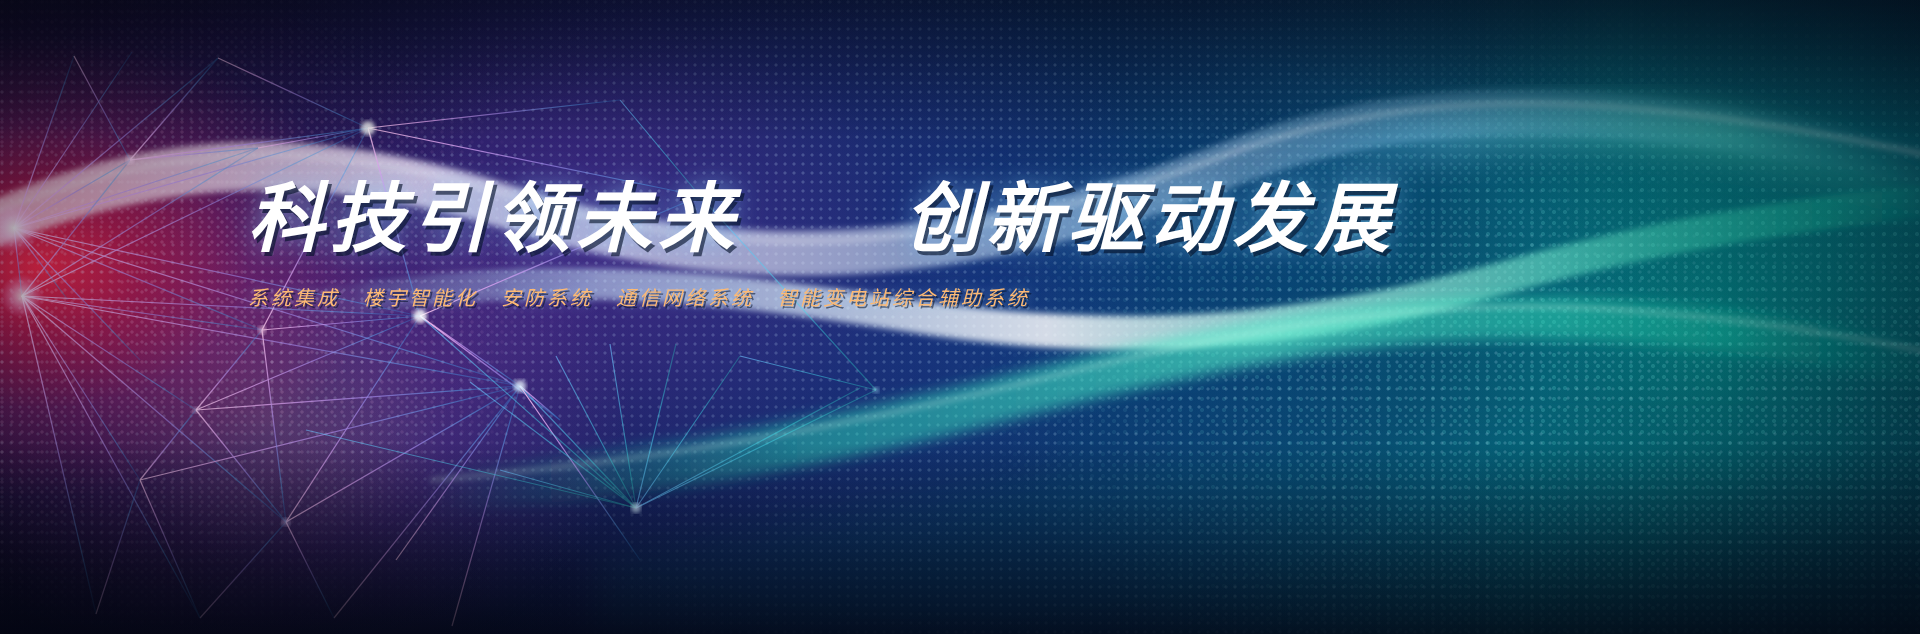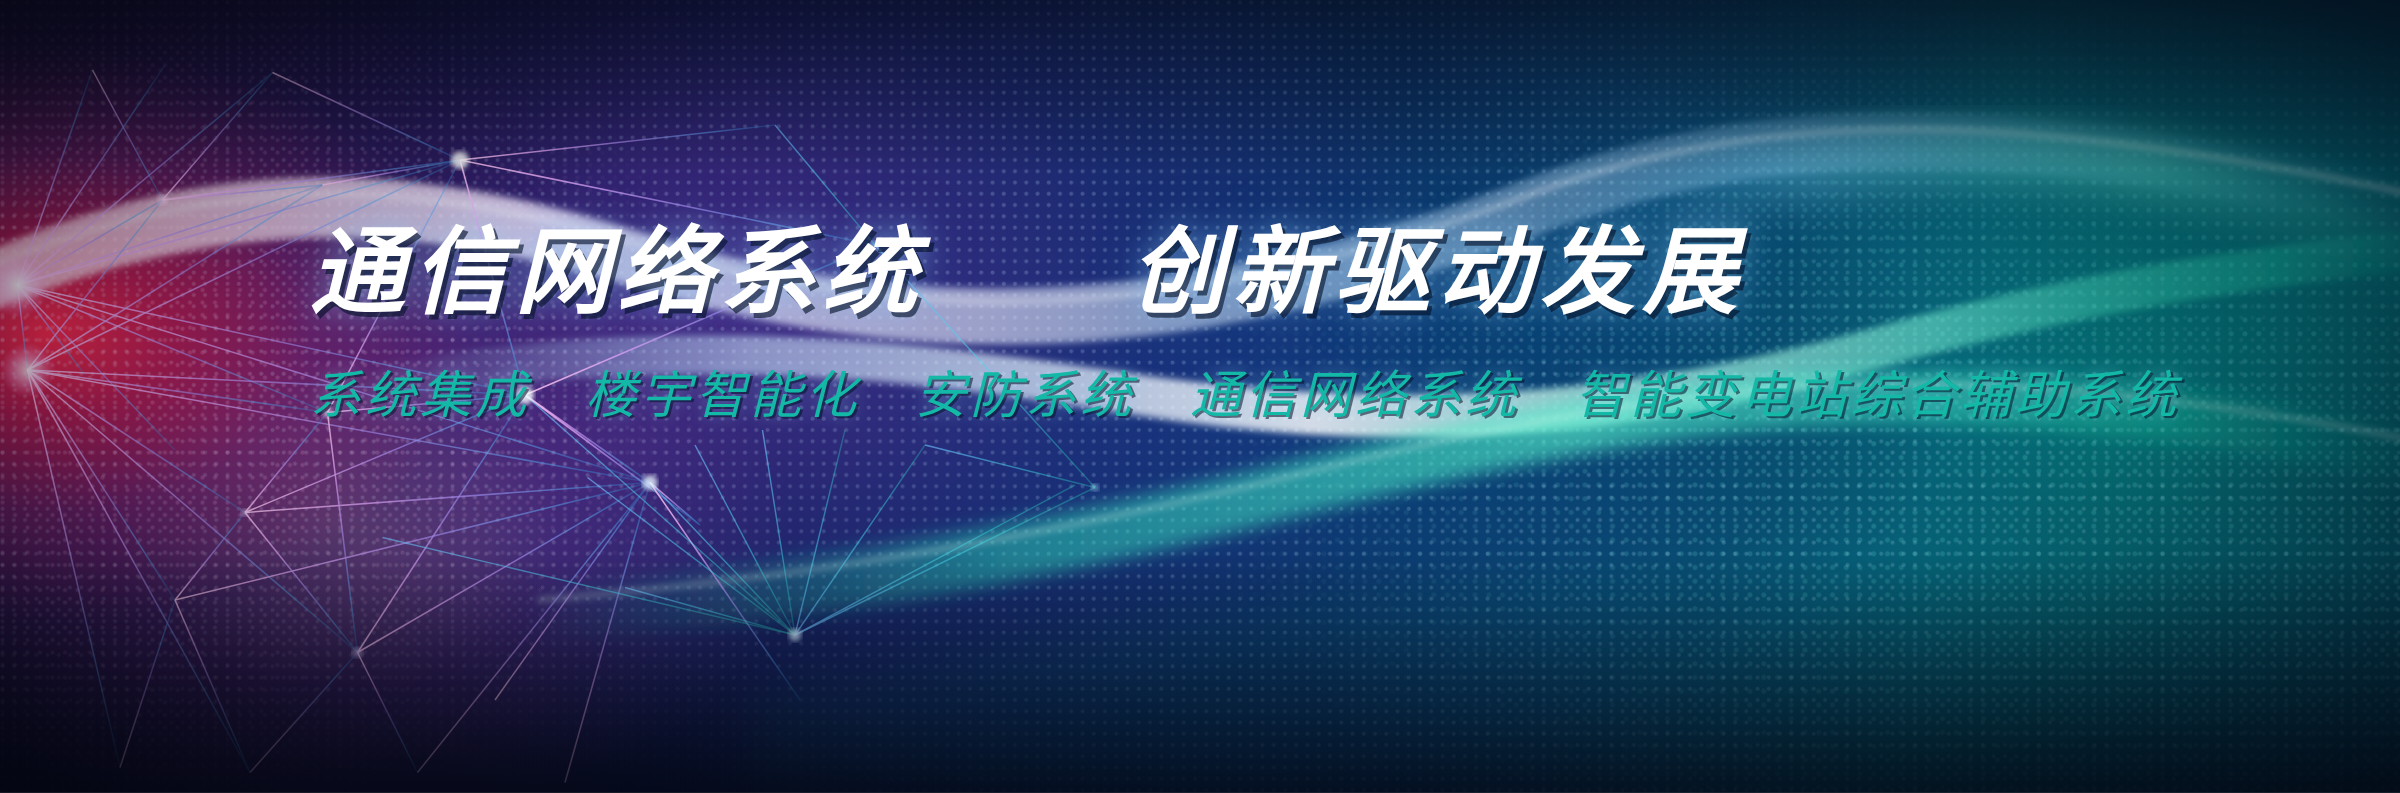--- a/index.html
+++ b/index.html
@@ -77,22 +77,22 @@
     line-height:1.08;
     font-style:italic;
     white-space:pre;
     text-shadow:
       3px 4px 0 rgba(4,16,40,.62),
       0 0 22px rgba(150,215,255,.45),
       0 0 48px rgba(60,150,220,.30);
   }
   #subline{
     margin-top:22px;
-    font-size:41px;
-    color:#14b8a6;
+    font-size:20px;
+    color:#fdba74;
     letter-spacing:3px;
     font-style:italic;
     white-space:pre;
     text-shadow:
       2px 2px 0 rgba(4,16,40,.55),
       0 0 14px rgba(150,220,255,.42);
   }
 </style>
 </head>
 <body>
@@ -281,17 +281,17 @@
       <circle cx="286" cy="522" r="4" fill="#e8c8ff" opacity="0.65" filter="url(#meshGlow)"></circle>
       <circle cx="196" cy="410" r="3" fill="#f0d8ff" opacity="0.60" filter="url(#meshGlow)"></circle>
       <circle cx="700" cy="196" r="3" fill="#bfe4ff" opacity="0.55" filter="url(#meshGlow)"></circle>
       <circle cx="876" cy="390" r="3" fill="#a8ecff" opacity="0.55" filter="url(#meshGlow)"></circle>
     </g>
   </svg>
 
   <div class="layer" id="vignette"></div>
 
   <div id="text-block">
-    <div id="headline">通信网络系统　　创新驱动发展</div>
+    <div id="headline">科技引领未来　　创新驱动发展</div>
     <div id="subline">系统集成　楼宇智能化　安防系统　通信网络系统　智能变电站综合辅助系统</div>
   </div>
 
 </div>
 
 </body></html>

